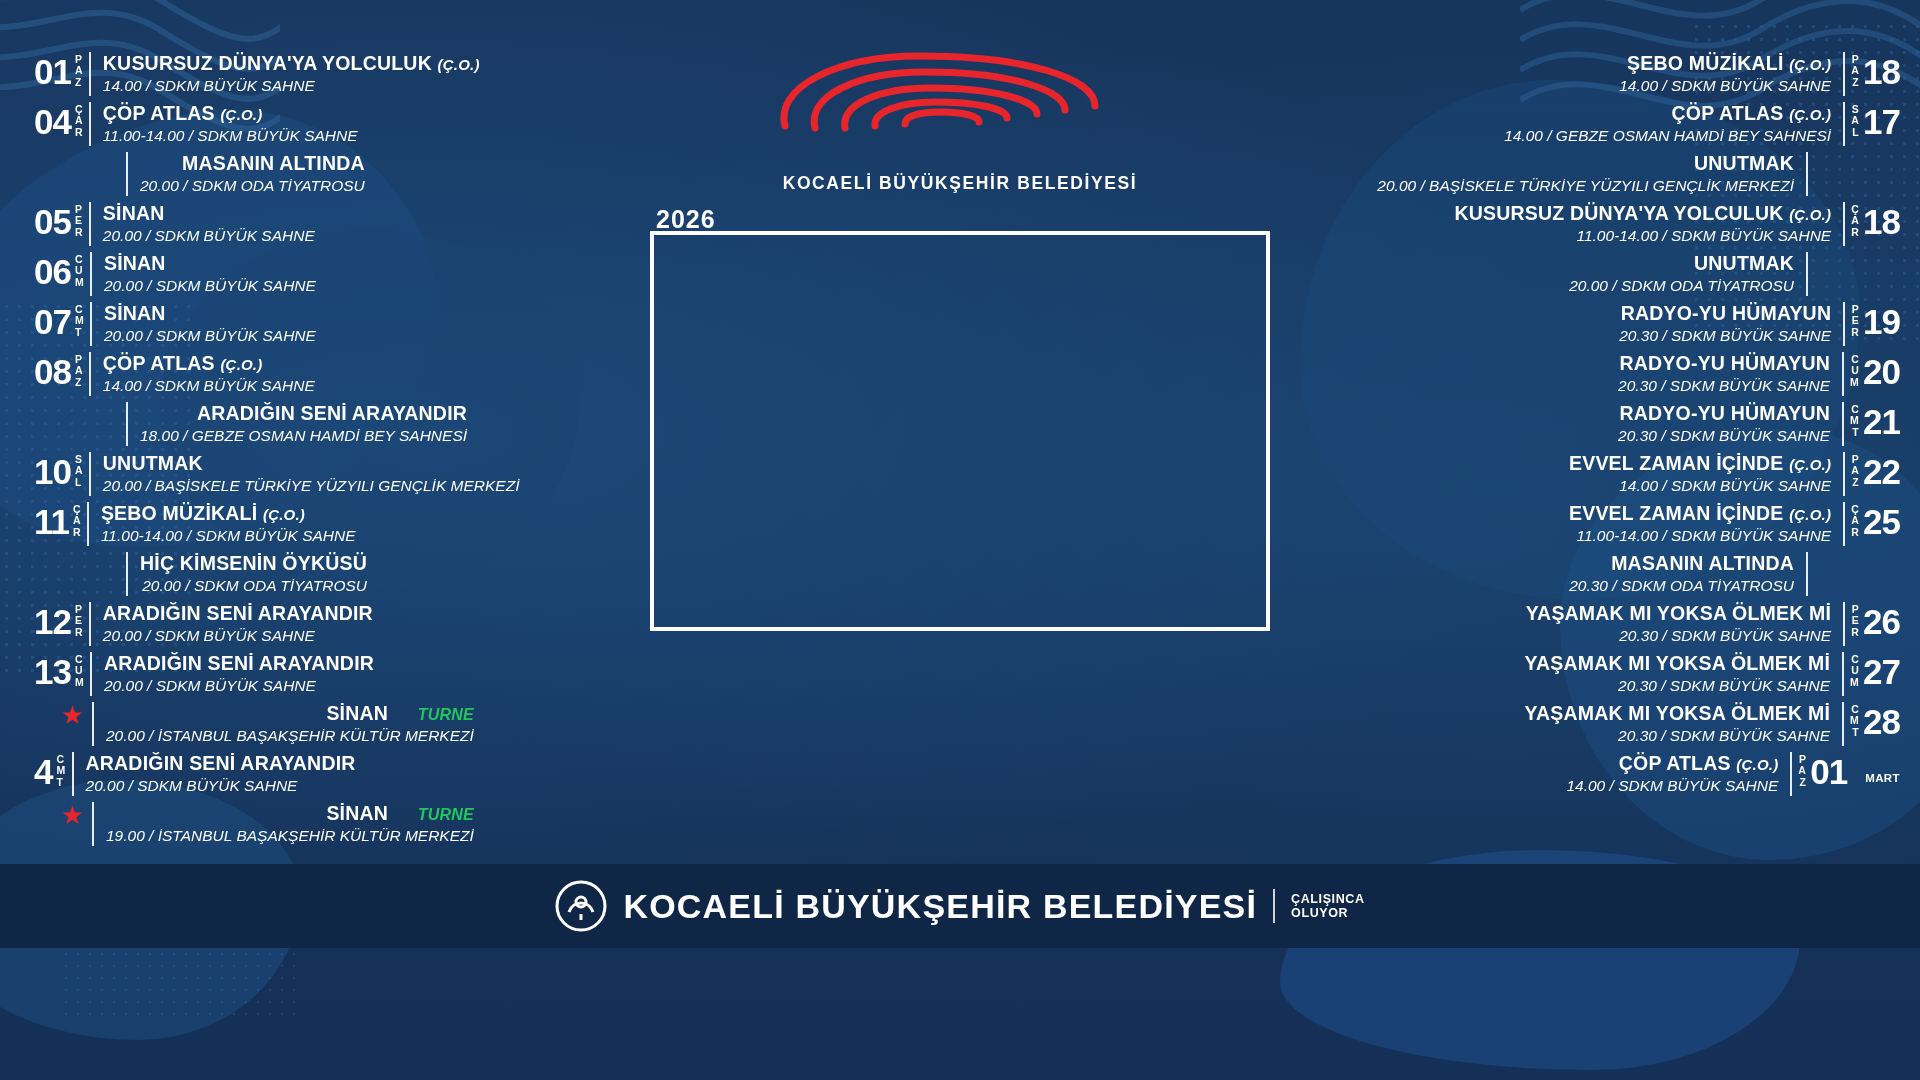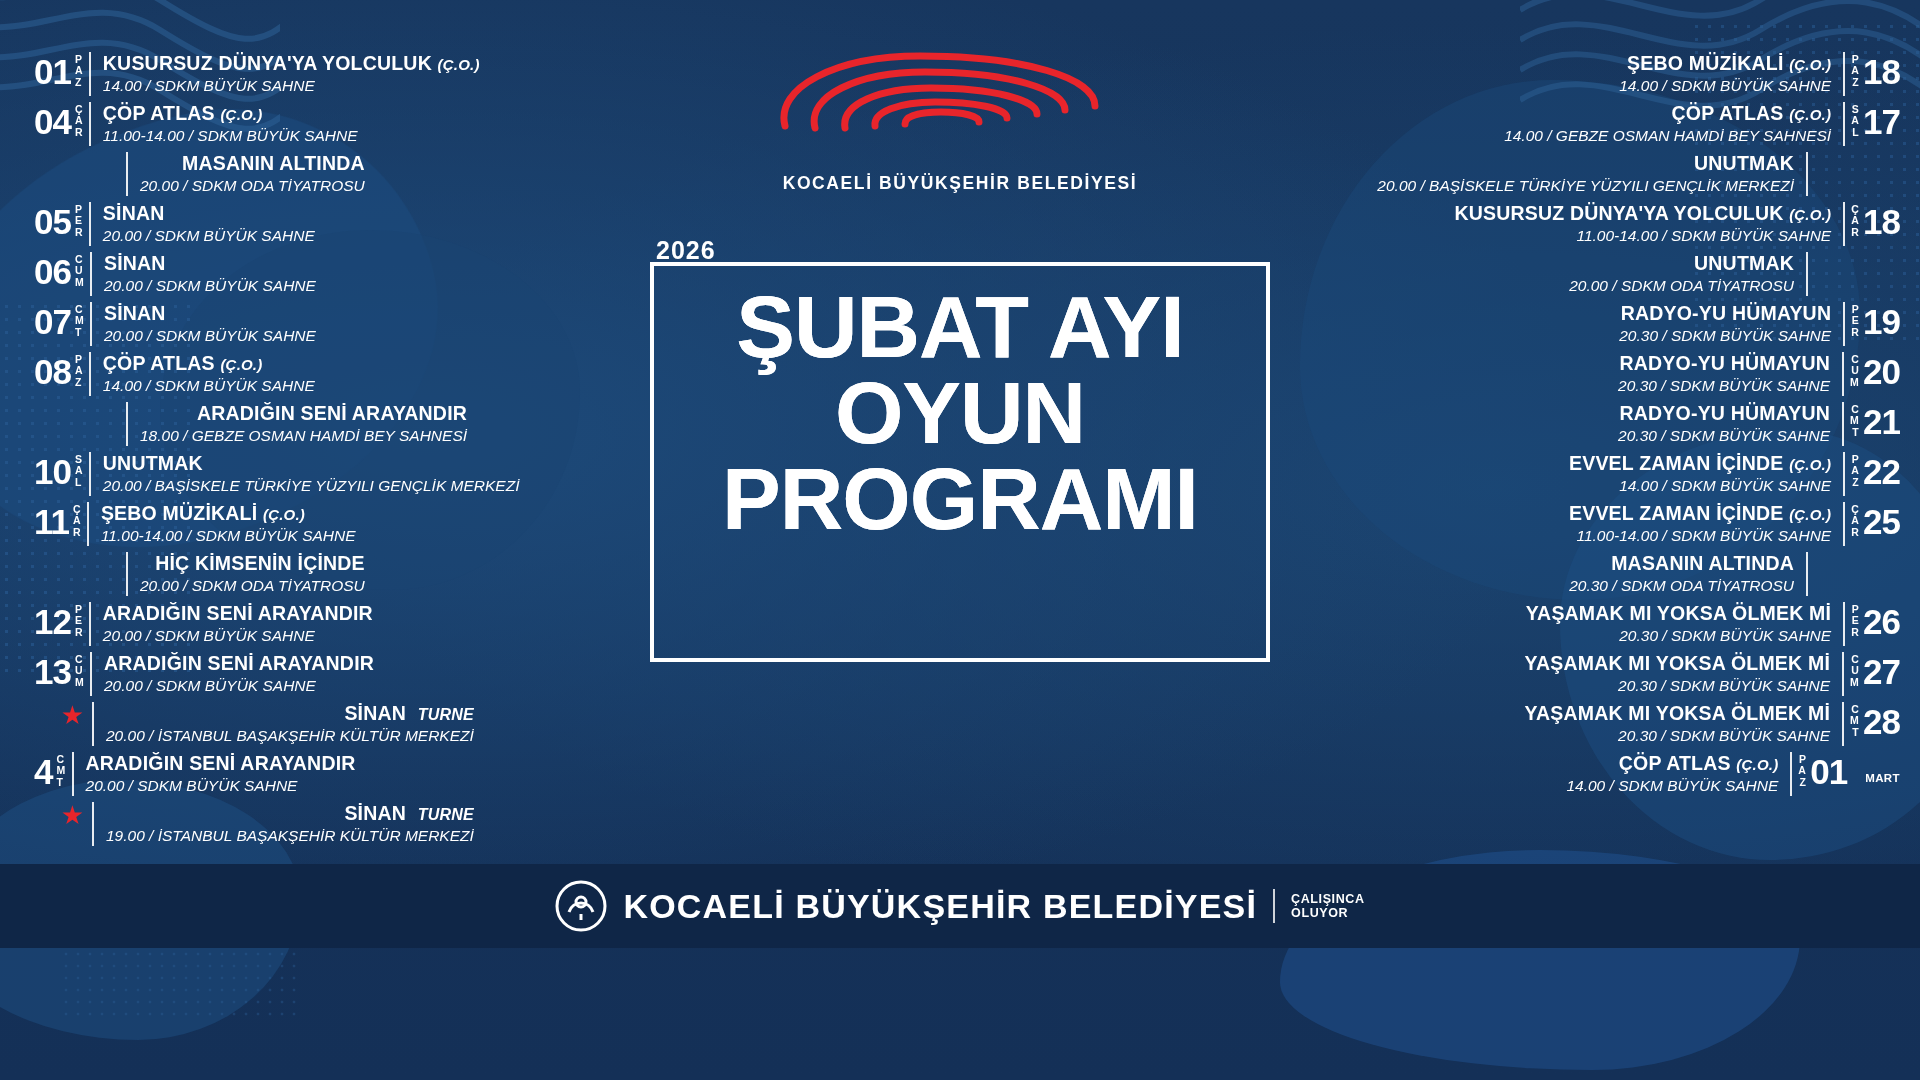--- a/index.html
+++ b/index.html
@@ -70,36 +70,36 @@
   .monthtag { font-size:11.5px; font-weight:bold; letter-spacing:.4px; padding-top:14px; margin-left:18px;}
 
   .sep { width:2px; background:#ffffff; align-self:stretch; min-height:44px; opacity:.9; flex:0 0 2px; }
 
   .info { padding:0 0 0 12px; }
   .col-right .info { padding:0 12px 0 0; }
 
   .title { font-size:19.5px; font-weight:bold; letter-spacing:.2px; line-height:1.15; white-space:nowrap; }
   .title .co { font-size:15px; font-style:italic; font-weight:bold; }
   .meta { font-size:15.5px; font-style:italic; line-height:1.25; margin-top:2px; white-space:nowrap; }
-  .turne { color:#ffffff; font-style:italic; font-weight:bold; font-size:16px; margin-left:6px; }
+  .turne { color:#22c55e; font-style:italic; font-weight:bold; font-size:16px; margin-left:24px; }
 
   
   .sub { display:flex; align-items:flex-start; margin-bottom:6px;text-align:right; }
   .col-right .sub { flex-direction:row-reverse; }
   .sub .spacer { flex:0 0 auto; }
 
   .star { color:#e8252b; font-size:26px; line-height:1; margin-right:8px; align-self:center;}
 
   
   .center { position:absolute; left:50%; transform:translateX(-50%); top:48px; width:620px; text-align:center; }
   .logo { width:430px; margin:0 auto; }
   .logo-sub1 { font-size:17.5px; font-weight:bold; letter-spacing:1.6px; margin-top:6px; }
   .logo-sub2 { font-size:23px; font-weight:bold; letter-spacing:4px; margin-top:2px; }
 
-  .framewrap { position:relative; width:620px; margin:68px auto 0;border-radius:20px; }
+  .framewrap { position:relative; width:620px; margin:37px auto 0;border-radius:20px; }
   .year { position:absolute; left:6px; top:-26px; font-size:25px; font-weight:bold; letter-spacing:1px; }
   .frame { border:4px solid #fff; height:400px; }
   .bigtitle {
     position:absolute; left:0; right:0; top:22px;
     font-size:88px; font-weight:bold; letter-spacing:-1px; line-height:.98;
     text-shadow:0 0 0 #fff;
   }
   .bigtitle span { display:block; }
   .script {
     position:absolute; left:0; right:0; top:255px;
@@ -284,21 +284,21 @@
         <div class="sep"></div>
         <div class="info">
           <div class="title"><span>ŞEBO MÜZİKALİ</span> <span class="co">(Ç.O.)</span></div>
           <div class="meta">11.00-14.00 / SDKM BÜYÜK SAHNE</div>
         </div>
       </div>
       <div class="sub">
         <div class="spacer" style="width: 92px;"></div>
         <div class="sep"></div>
         <div class="info">
-          <div class="title"><span>HİÇ KİMSENİN İÇİNDE</span></div>
+          <div class="title"><span>HİÇ KİMSENİN ÖYKÜSÜ</span></div>
           <div class="meta">20.00 / SDKM ODA TİYATROSU</div>
         </div>
       </div>
       <div class="entry">
         <div class="daywrap">
           <div class="day">12</div>
           <div class="daylabel">
             <div>P</div>
             <div>E</div>
             <div>R</div>
@@ -371,24 +371,20 @@
         <path d="M100 80 C96 56 134 40 186 40 C248 40 292 52 292 66"></path>
         <path d="M130 78 C128 64 154 54 190 54 C228 54 262 60 262 70"></path>
         <path d="M160 76 C160 68 175 64 196 64 C218 64 234 68 234 74"></path>
       </g>
     </svg>
     <div class="logo-sub1">KOCAELİ BÜYÜKŞEHİR BELEDİYESİ</div>
 
     <div class="framewrap">
       <div class="year">2026</div>
       <div class="frame"></div>
-      <div class="bigtitle">
-        <span>ŞUBAT AYI</span>
-        <span>OYUN PROGRAMI</span>
-      </div>
     </div>
 
   </div>
 
   <div class="col col-right" id="right-col">
       <div class="entry">
         <div class="daywrap">
           <div class="day">18</div>
           <div class="daylabel">
             <div>P</div>

